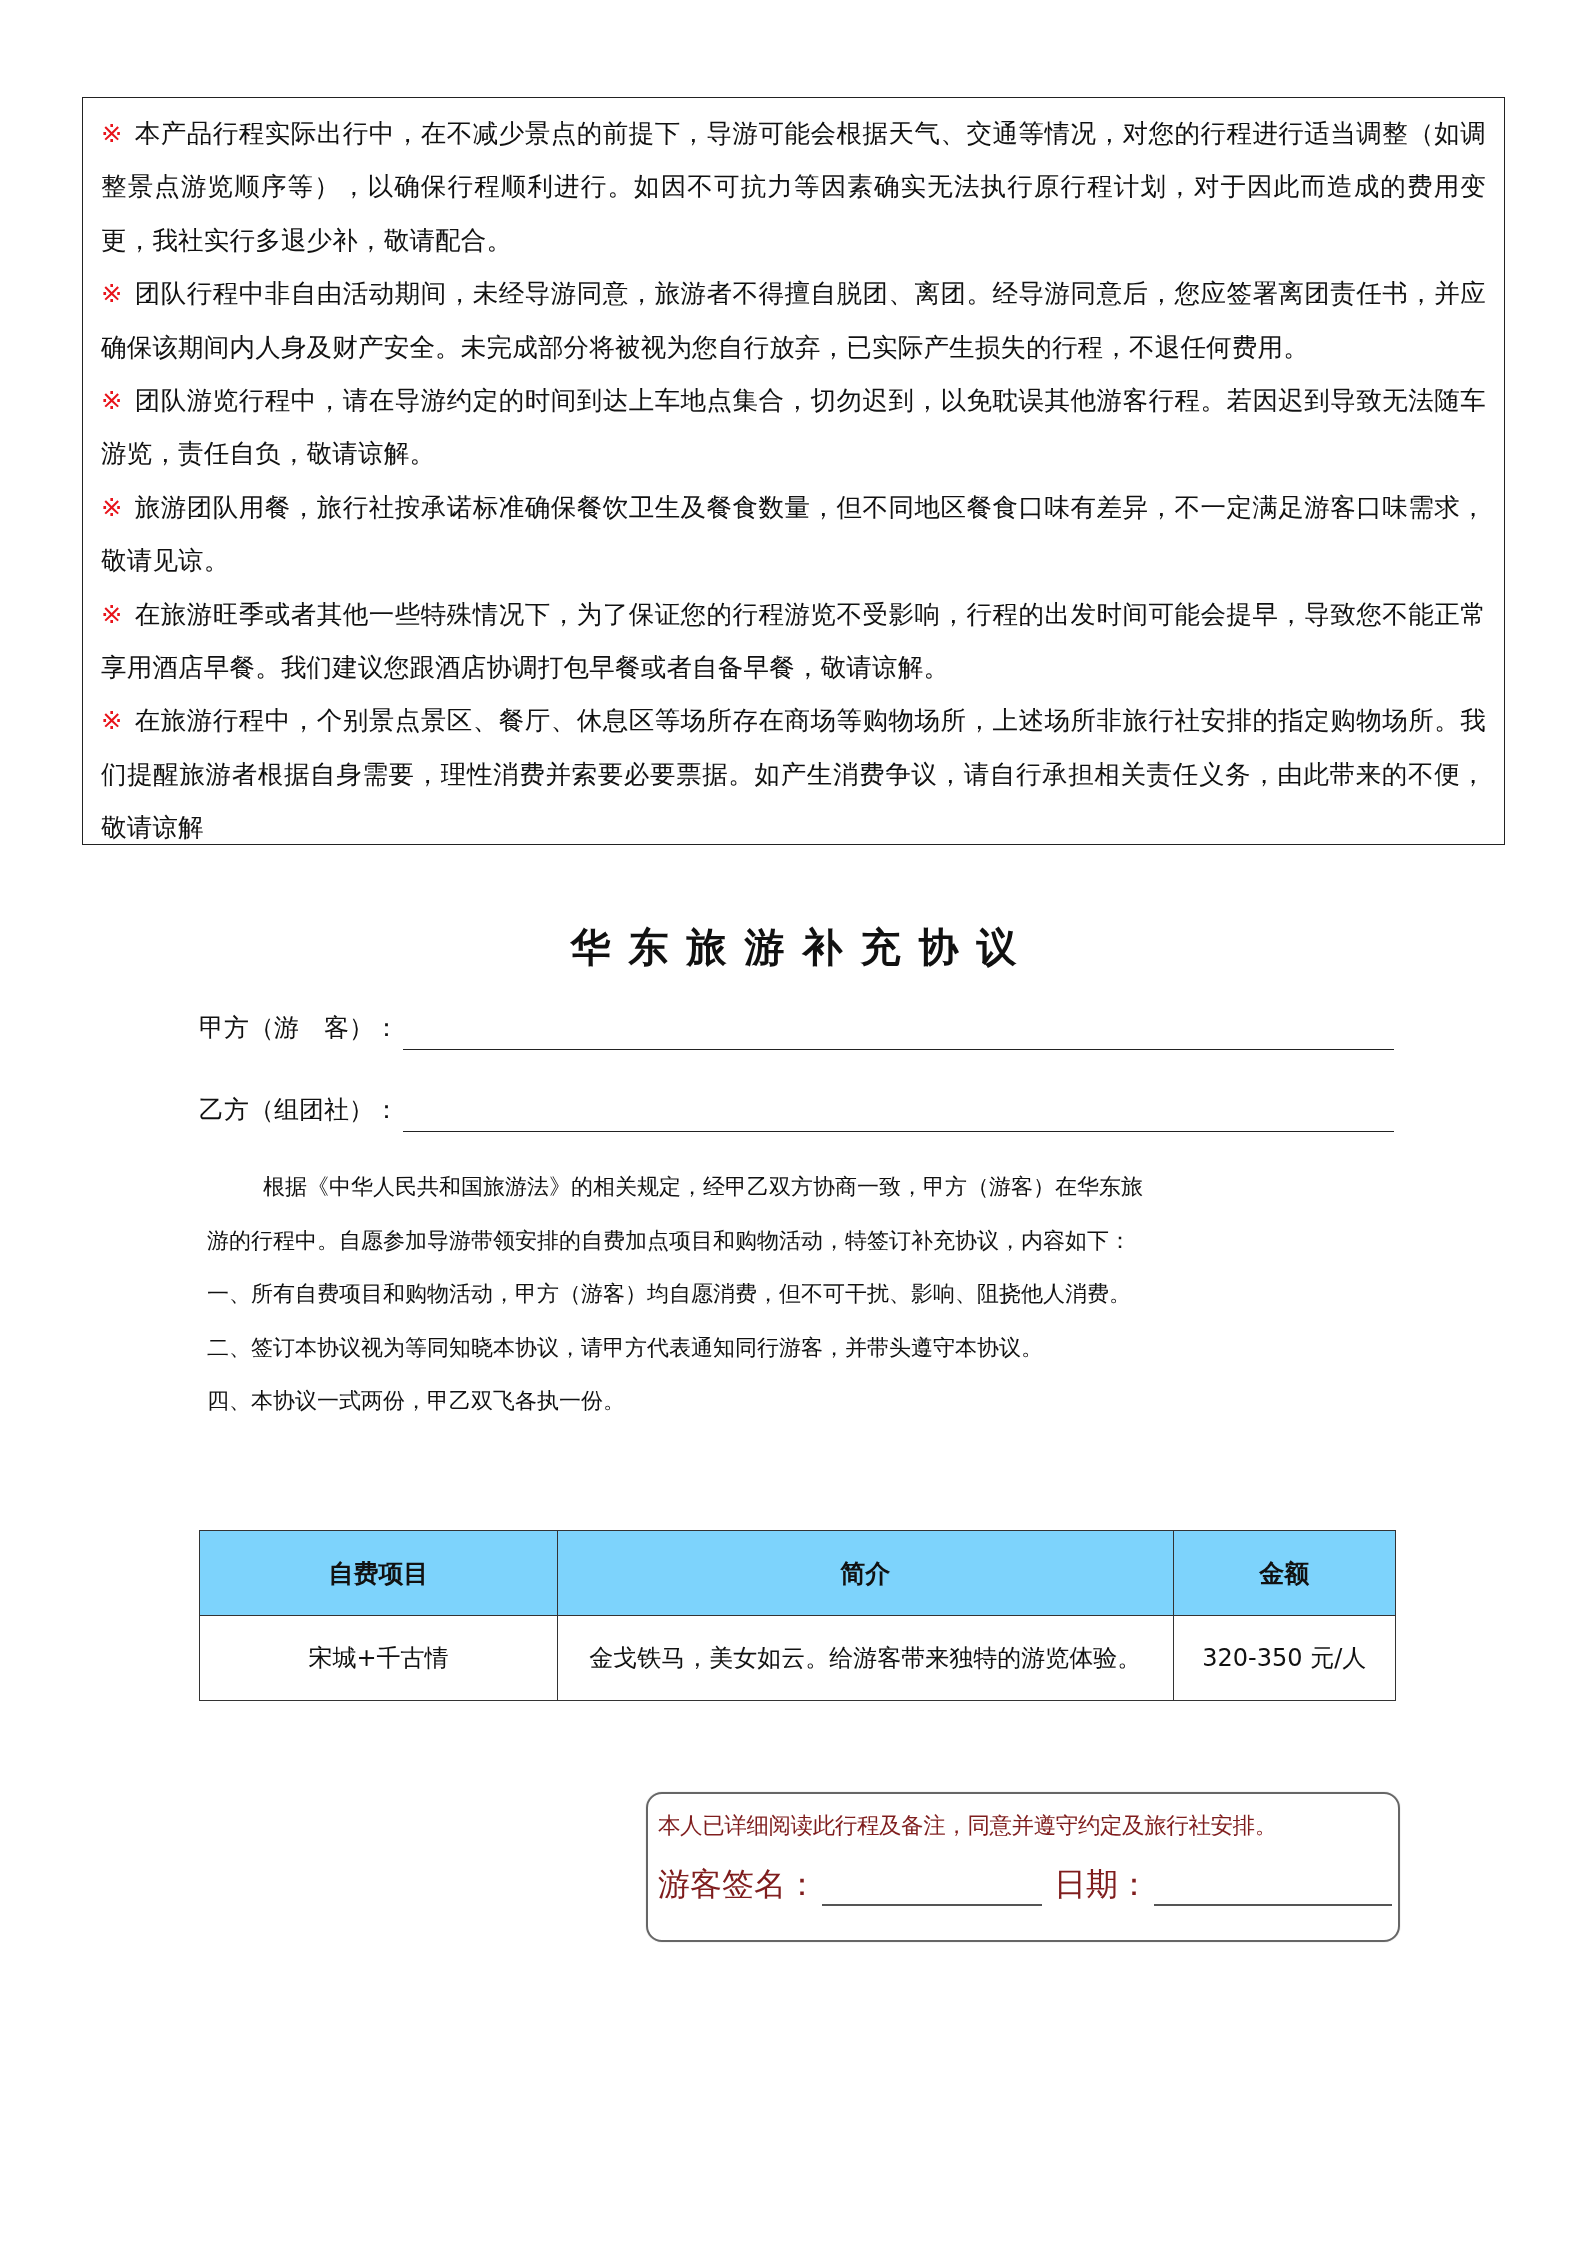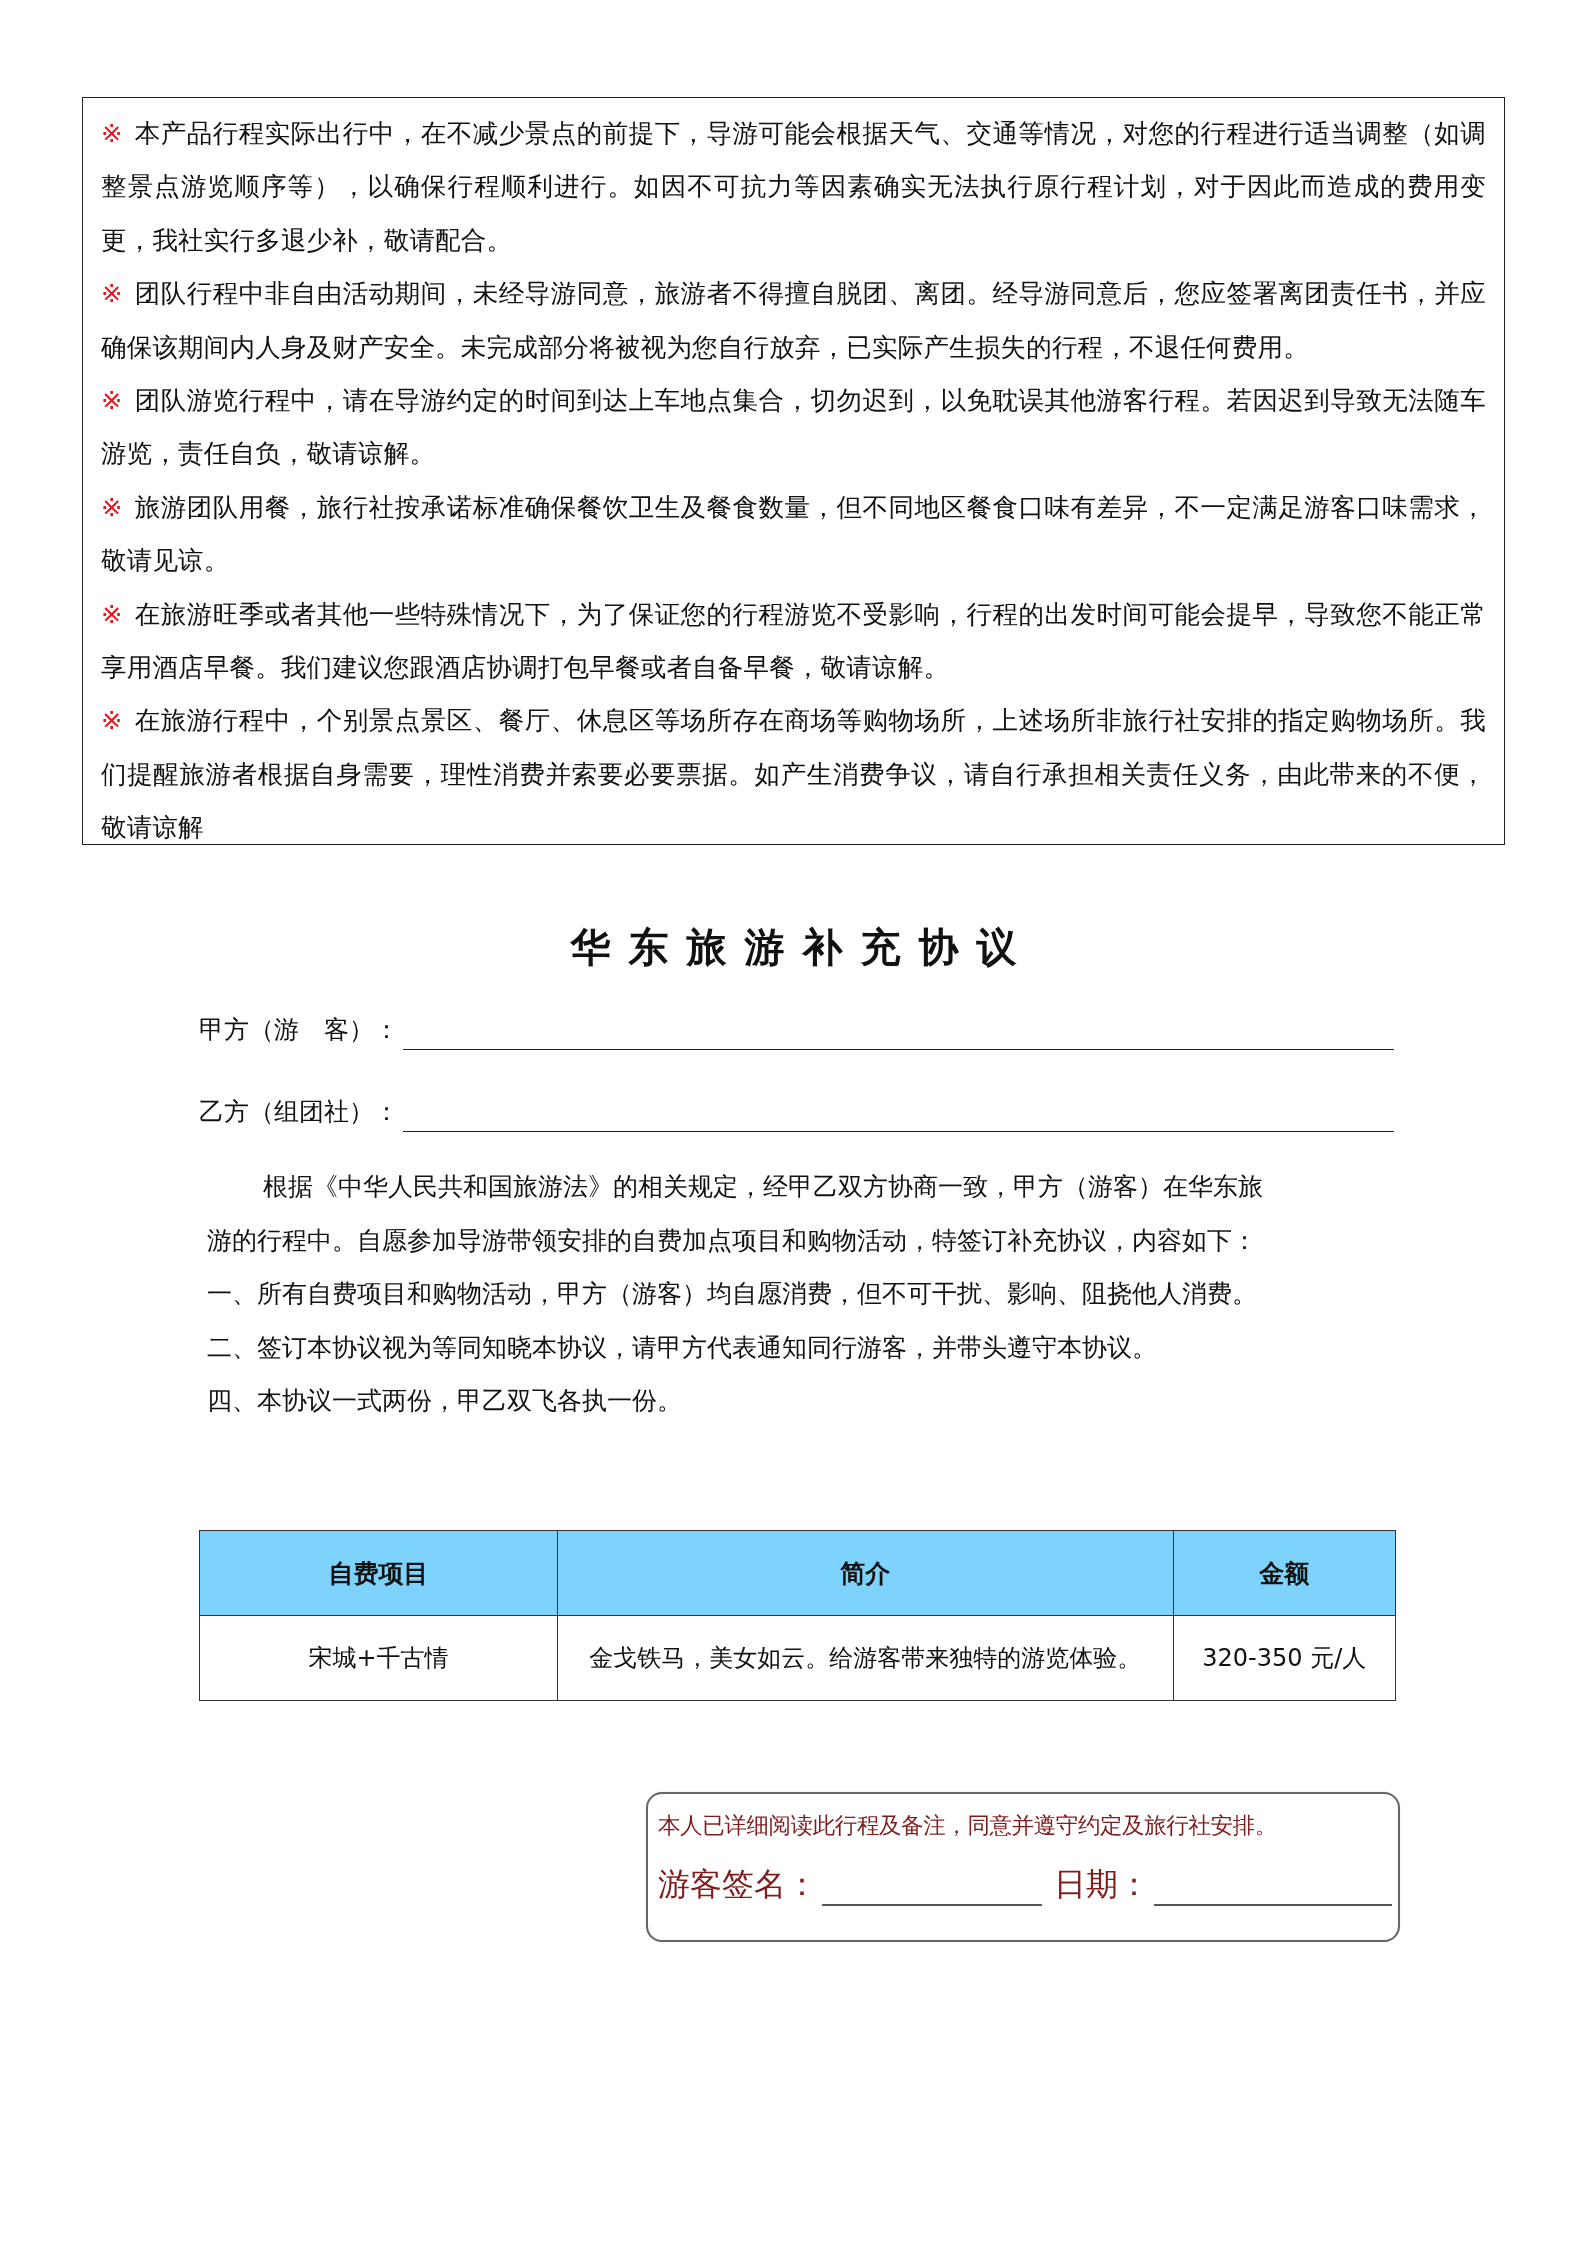--- a/index.html
+++ b/index.html
@@ -9,26 +9,26 @@
   
   .notice-box { position: absolute; left: 82px; top: 97px; width: 1423px; height: 748px;
                 border: 1.5px solid #222; box-sizing: border-box; padding: 9px 18px 0 18px; }
   .notice-item { font-size: 25.5px; line-height: 53.4px; text-align: justify; letter-spacing: 0.2px; }
   .notice-mark { color: #e8141b; margin-right: 12px; }
 
   
   .agreement-title { position: absolute; left: 0; width: 1587px; top: 920px; text-align: center;
                      font-size: 40px; font-weight: bold; letter-spacing: 18px; line-height: 54px; padding-left: 18px; box-sizing: border-box; }
   .party-line { position: absolute; left: 199px; width: 1195px; font-size: 25px; line-height: 40px; display: flex; align-items: flex-end; }
-  .party-label { white-space: pre; }
+  .party-label { white-space: pre; font-family: Liberation Mono, monospace; }
   .party-blank { flex: 1; border-bottom: 1.6px solid #222; height: 30px; margin-left: 4px; }
   .party-a { top: 1010px; }
   .party-b { top: 1092px; }
 
-  .clauses { position: absolute; left: 207px; top: 1160px; width: 1190px; font-size: 25px; line-height: 53.5px; }
+  .clauses { position: absolute; left: 207px; top: 1160px; width: 1190px; font-size: 22px; line-height: 53.5px; }
   .clause-intro-1 { padding-left: 56px; white-space: nowrap; }
   .clause { white-space: nowrap; }
 
   
   .fee-table { position: absolute; left: 199px; top: 1530px; width: 1197px; border-collapse: collapse; font-size: 24px; }
   .fee-table th, .fee-table td { border: 1.5px solid #333; text-align: center; vertical-align: middle; }
   .fee-table th { background: #7dd3fc; height: 82px; font-weight: bold; font-size: 25px; }
   .fee-table td { height: 82px; line-height: 34px; }
   .col-1 { width: 358px; } .col-2 { width: 618px; } .col-3 { width: 221px; }
   .desc-cell { padding: 0 20px; }

